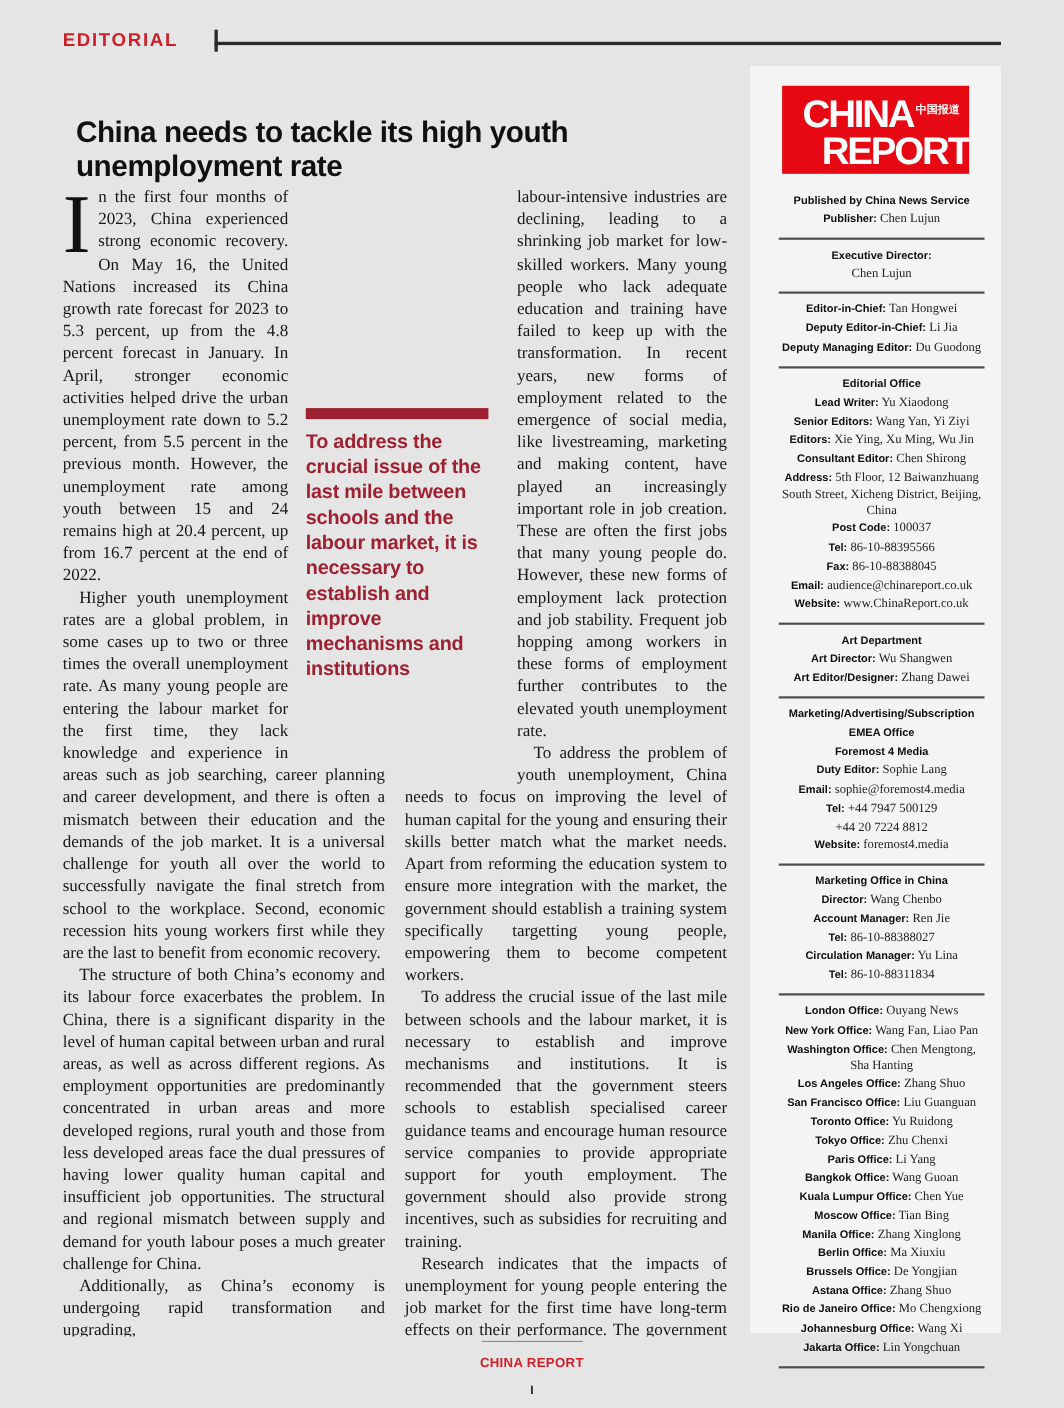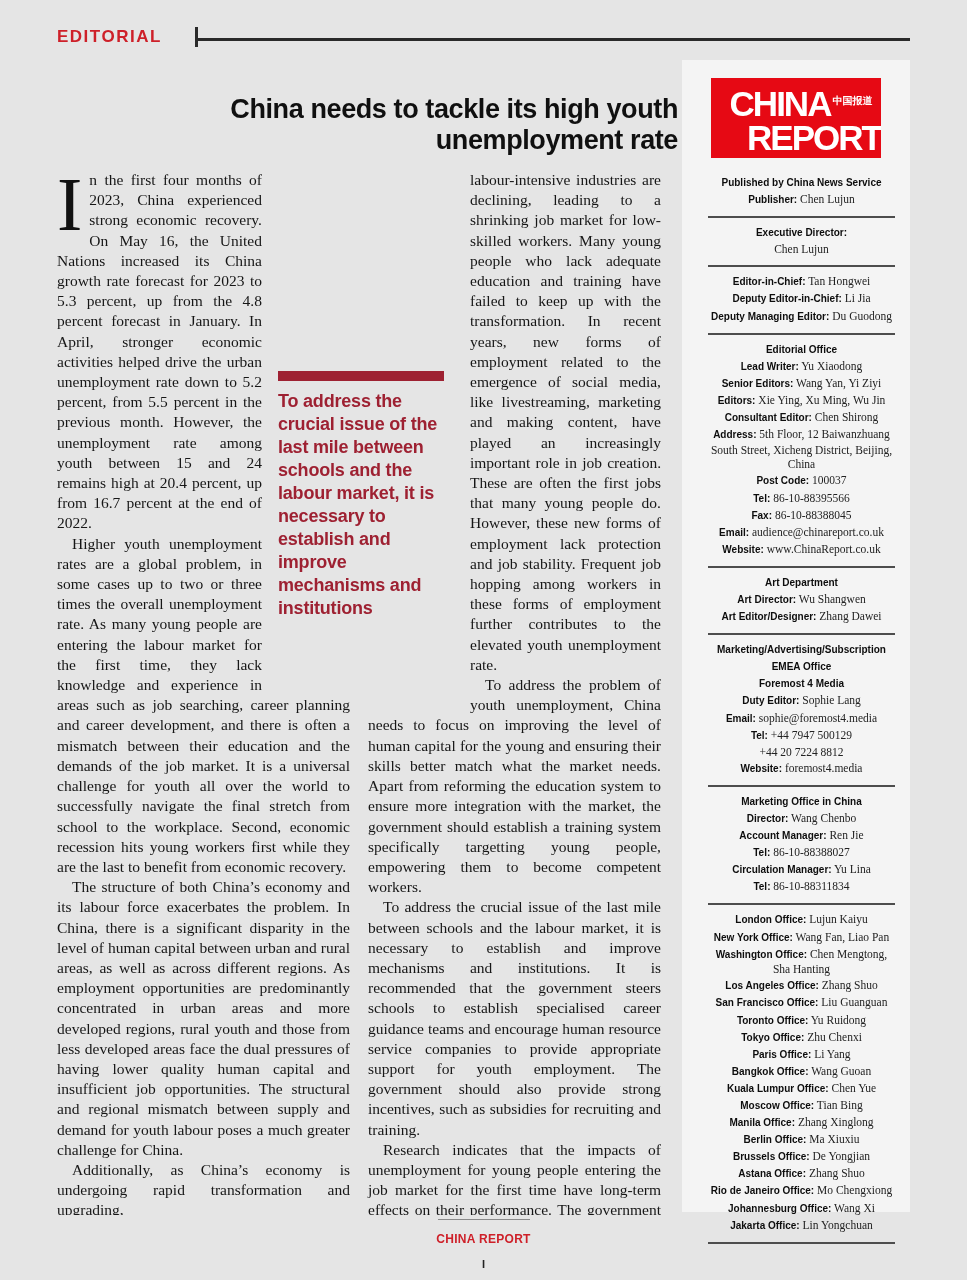--- a/index.html
+++ b/index.html
@@ -10,23 +10,23 @@
   
   .masthead-row{position:absolute;left:57px;top:27px;width:853px;height:22px;}
   .eyebrow{
     font-family:"Liberation Sans",sans-serif;font-weight:bold;font-size:17px;
     letter-spacing:1.5px;color:#ce2029;
   }
   .tick{position:absolute;left:138px;top:0px;width:2.5px;height:20px;background:#2a2a2a;}
   .rule{position:absolute;left:138px;top:11px;width:715px;height:2.5px;background:#2a2a2a;}
   
   .title{
-    position:absolute;left:57px;top:93px;width:620px;margin:1px;
+    position:absolute;left:57px;top:93px;width:620px;margin:12px;
     font-family:"Liberation Sans",sans-serif;font-stretch:condensed;
-    font-weight:600;font-size:27px;letter-spacing:-0.4px;color:#101010;text-align:right;
+    font-weight:600;font-size:27px;letter-spacing:-0.4px;color:#101010;
   }
   
   .article{
     position:absolute;left:57px;top:170px;width:604px;height:1045px;
     display:flex;gap:18px;overflow:hidden;
   }
   .col{width:293px;text-align:justify;font-size:15.5px;line-height:20.2px;hyphens:auto;}
   .para{margin:0;}
   .para.indent{text-indent:15px;}
   .dropcap{
@@ -157,21 +157,21 @@
         </div>
         <div class="sb-sec">
           <p class="sb-line"><span class="sb-label">Marketing Office in China</span></p>
           <p class="sb-line"><span class="sb-label">Director:</span><span class="sb-value"> Wang Chenbo</span></p>
           <p class="sb-line"><span class="sb-label">Account Manager:</span><span class="sb-value"> Ren Jie</span></p>
           <p class="sb-line"><span class="sb-label">Tel:</span><span class="sb-value"> 86-10-88388027</span></p>
           <p class="sb-line"><span class="sb-label">Circulation Manager:</span><span class="sb-value"> Yu Lina</span></p>
           <p class="sb-line"><span class="sb-label">Tel:</span><span class="sb-value"> 86-10-88311834</span></p>
         </div>
         <div class="sb-sec">
-          <p class="sb-line"><span class="sb-label">London Office:</span><span class="sb-value"> Lujun Kaiyu</span></p>
+          <p class="sb-line"><span class="sb-label">London Office:</span><span class="sb-value"> Ouyang News</span></p>
           <p class="sb-line"><span class="sb-label">New York Office:</span><span class="sb-value"> Wang Fan, Liao Pan</span></p>
           <p class="sb-line"><span class="sb-label">Washington Office:</span><span class="sb-value"> Chen Mengtong, Sha Hanting</span></p>
           <p class="sb-line"><span class="sb-label">Los Angeles Office:</span><span class="sb-value"> Zhang Shuo</span></p>
           <p class="sb-line"><span class="sb-label">San Francisco Office:</span><span class="sb-value"> Liu Guanguan</span></p>
           <p class="sb-line"><span class="sb-label">Toronto Office:</span><span class="sb-value"> Yu Ruidong</span></p>
           <p class="sb-line"><span class="sb-label">Tokyo Office:</span><span class="sb-value"> Zhu Chenxi</span></p>
           <p class="sb-line"><span class="sb-label">Paris Office:</span><span class="sb-value"> Li Yang</span></p>
           <p class="sb-line"><span class="sb-label">Bangkok Office:</span><span class="sb-value"> Wang Guoan</span></p>
           <p class="sb-line"><span class="sb-label">Kuala Lumpur Office:</span><span class="sb-value"> Chen Yue</span></p>
           <p class="sb-line"><span class="sb-label">Moscow Office:</span><span class="sb-value"> Tian Bing</span></p>

